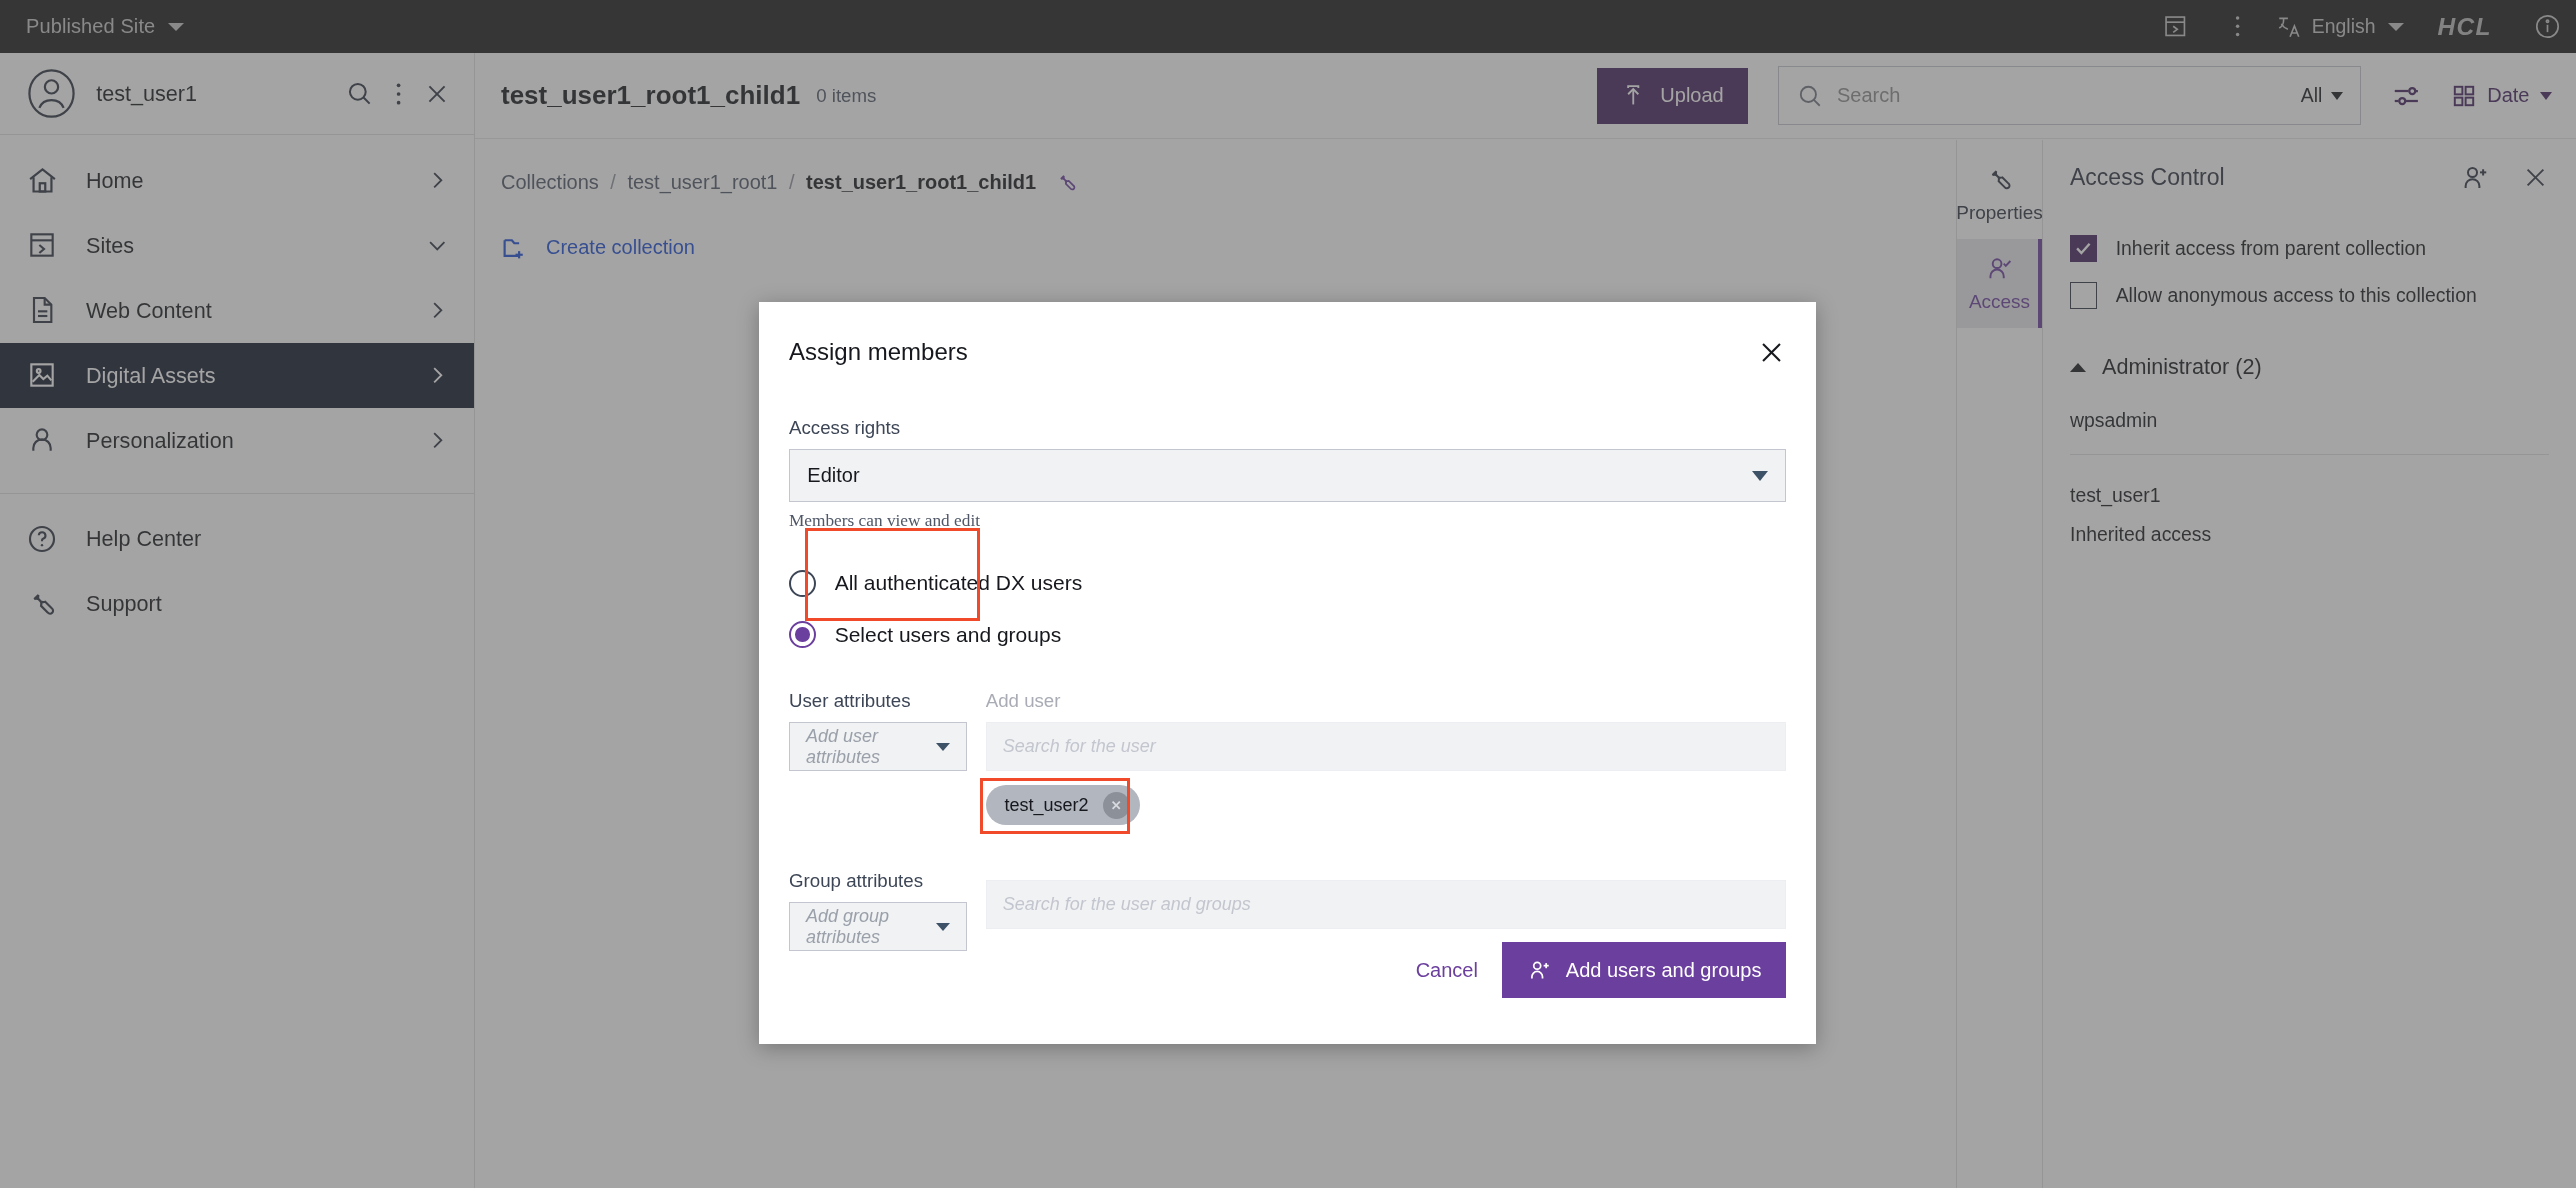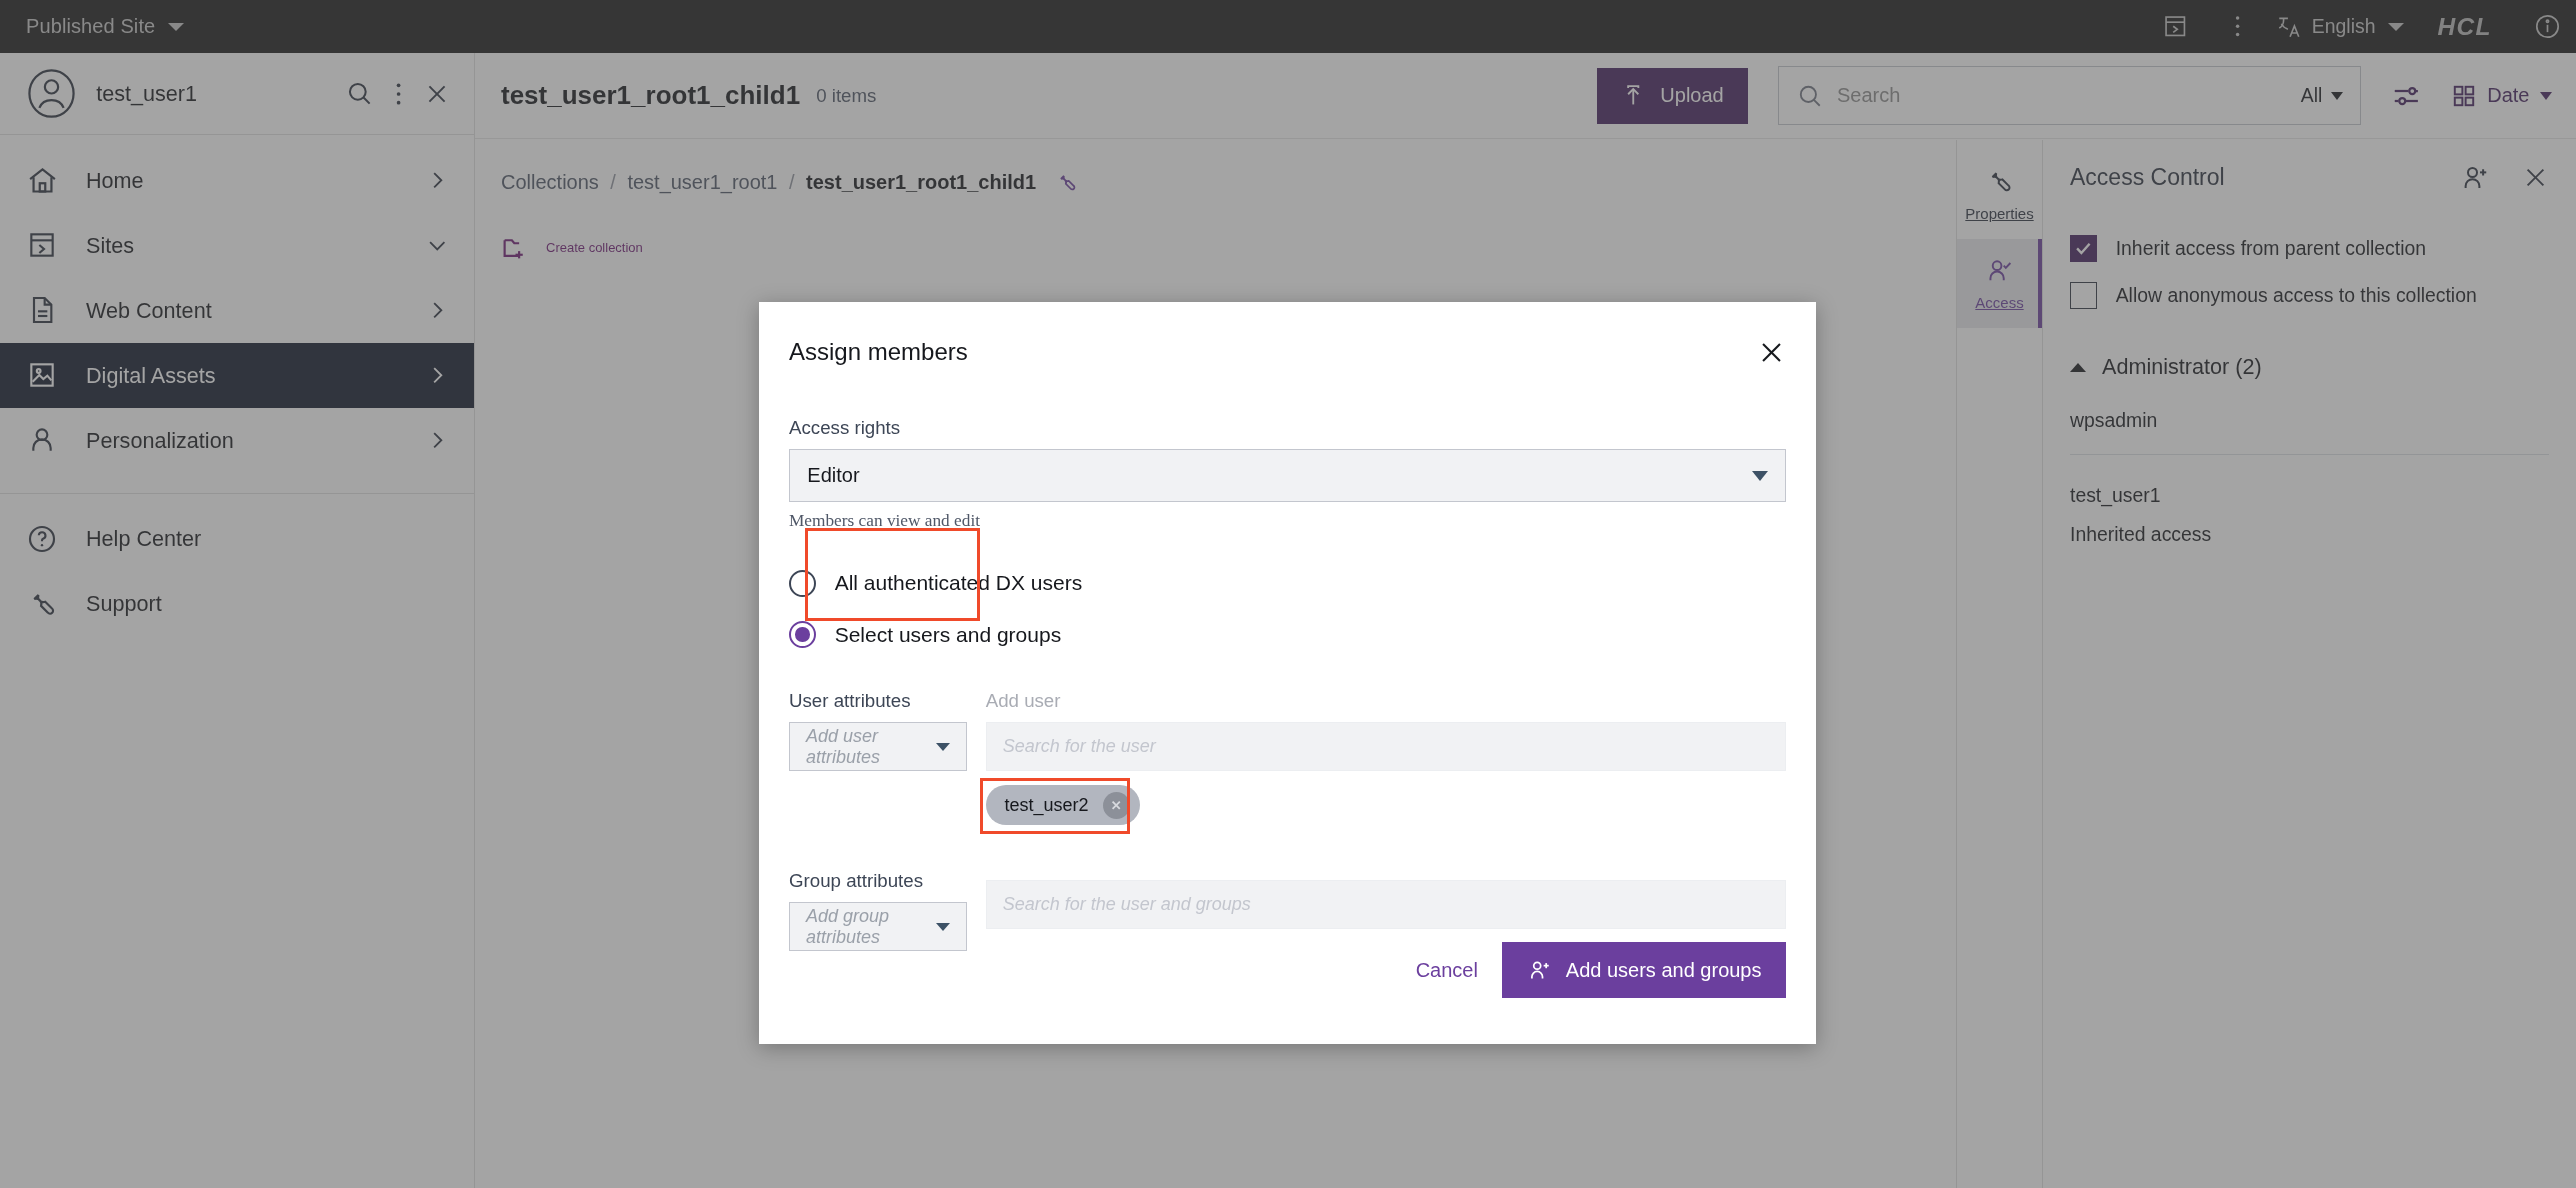--- a/index.html
+++ b/index.html
@@ -100,34 +100,33 @@
     display: flex; align-items: center; gap: 11.5px;
     padding: 32px 0 0 26px; font-size: 20px; color: #4f5767;
   }
   .breadcrumb .crumb { cursor: pointer; }
   .breadcrumb .crumb.current { color: #16181d; font-weight: bold; cursor: default; }
   .breadcrumb .sep { color: #90959f; }
   .breadcrumb .wrench { color: #6b3f9e; margin-left: 7.2px; display: flex; }
 
   .create-collection {
     display: flex; align-items: center; gap: 16px;
-    margin: 39px 0 0 26px; color: #701a75; font-size: 13px; cursor: pointer;
+    margin: 39px 0 0 26px; color: #1d4ed8; font-size: 20px; cursor: pointer;
   }
 
   
   .right-rail {
     position: absolute; right: 0; top: 140px; width: 620px; bottom: 0;
     background: #ffffff; border-left: 0.7px solid #e0e0e0; display: flex;
   }
   .rail-tabs { width: 86px; border-right: 0.7px solid #e0e0e0; padding-top: 10px; }
   .rail-tab {
     height: 89px; display: flex; flex-direction: column; align-items: center;
-    justify-content: center; gap: 8.6px; font-size: 15px; color: #2c3340; cursor: pointer;
+    justify-content: center; gap: 8.6px; font-size: 19px; color: #2c3340; cursor: pointer;
     position: relative;
-    text-decoration: underline;
   }
   .rail-tab.active { background: #e8e8ec; color: #6b3f9e; }
   .rail-tab.active::after {
     content: ''; position: absolute; right: 0; top: 0; bottom: 0; width: 4.3px; background: #6b3f9e;
   }
   .rail-body { flex: 1; padding: 0 27px; }
   .rail-head { height: 75px; display: flex; align-items: center; }
   .rail-title { font-size: 23px; color: #2c3340; }
   .rail-head .rh-actions { margin-left: auto; display: flex; align-items: center; gap: 32px; color: #2c3340; }
   .chk-row { display: flex; align-items: center; gap: 18.7px; margin-top: 20px; }

